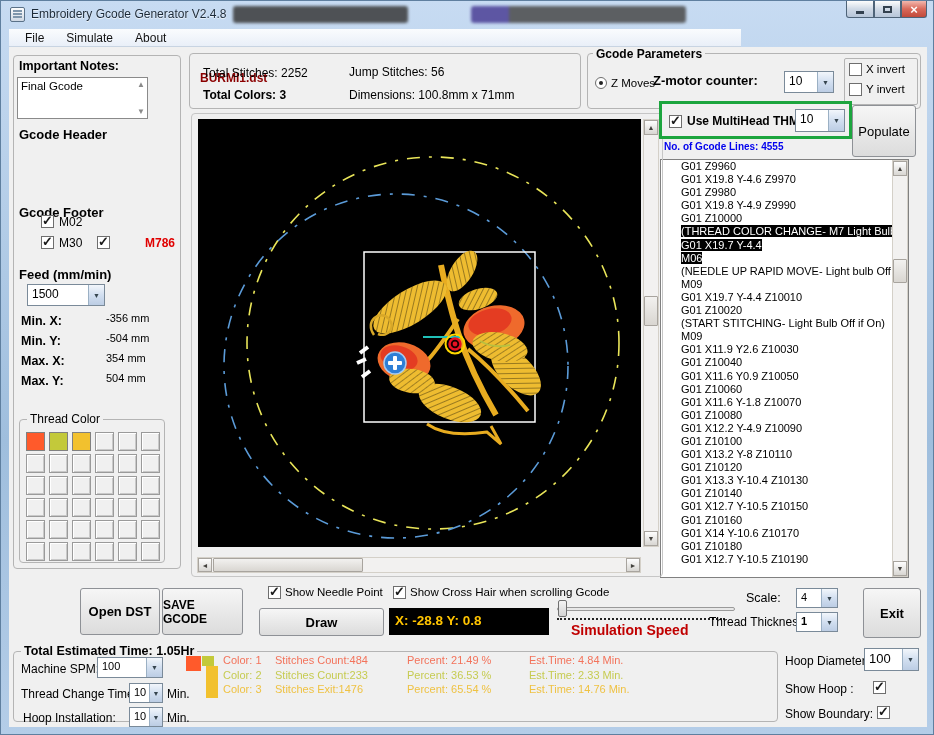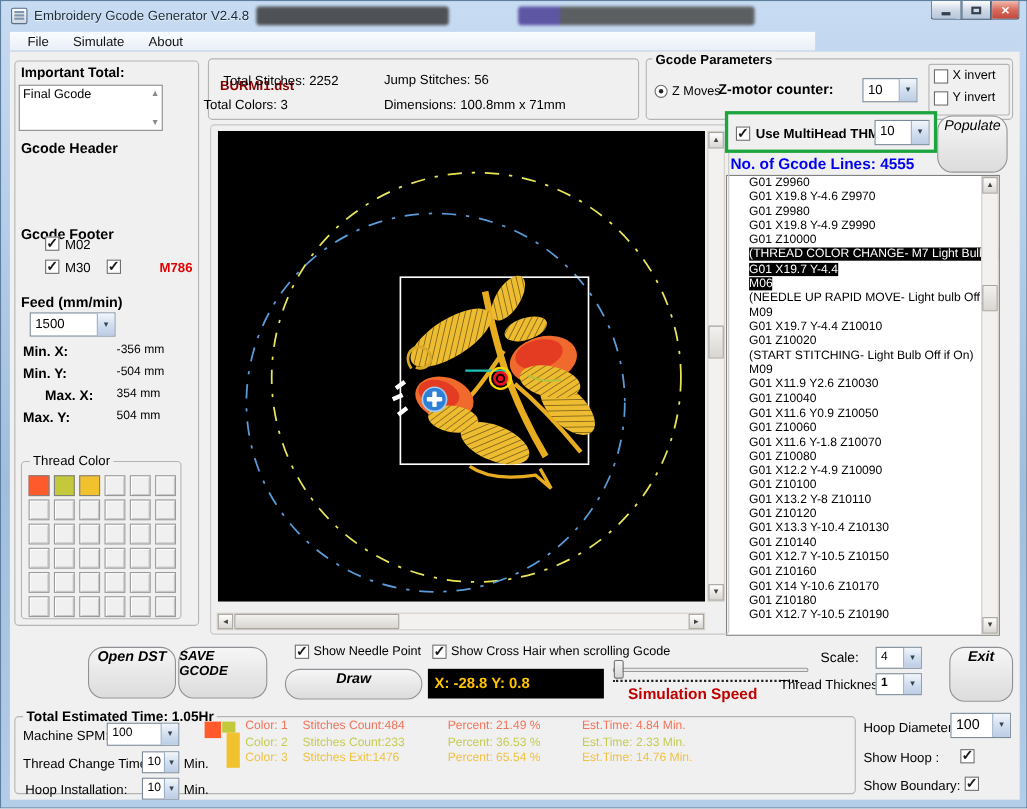--- a/index.html
+++ b/index.html
@@ -38,21 +38,21 @@
   
   .cb{position:absolute;width:13px;height:13px;background:#fff;border:1px solid #6e6e6e;}
   .cb.checked::after{content:"\2713";position:absolute;left:0px;top:-3px;font-size:13px;font-weight:bold;color:#1a1a1a;}
   .radio{position:absolute;width:12px;height:12px;border-radius:50%;background:#fff;border:1px solid #6e6e6e;}
   .radio.sel::after{content:"";position:absolute;left:3px;top:3px;width:4px;height:4px;border-radius:50%;background:#222;}
   .combo{position:absolute;background:#fff;border:1px solid #7a8a99;display:flex;}
   .combo-val{flex:1;font-size:12px;padding:2px 0 0 4px;color:#000;overflow:hidden;white-space:nowrap;}
   .combo-btn{width:16px;background:linear-gradient(#f2f6fb,#d2dff0 50%,#bccde4);border-left:1px solid #9bb0c4;
              display:flex;align-items:center;justify-content:center;font-size:7px;color:#36454f;}
   .btn{position:absolute;background:linear-gradient(#f6f6f6,#eaeaea 45%,#dcdcdc);border:1px solid #8e9196;
-       border-radius:14px;display:flex;justify-content:center;font-weight:bold;color:#000;font-style:italic;}
+       border-radius:3px;display:flex;align-items:center;justify-content:center;font-weight:bold;color:#000;}
   
   .sb-track{position:absolute;background:#f2f1f0;border:1px solid #d4d0c8;}
   .sb-arrow{position:absolute;background:linear-gradient(#fefefe,#d8d6d2);border:1px solid #a8a49e;
             display:flex;align-items:center;justify-content:center;font-size:7px;color:#44423e;}
   .sb-thumb{position:absolute;background:linear-gradient(#f2f1ef,#d9d6d1);border:1px solid #a8a49e;border-radius:1px;}
   
   #gcode-list{left:659px;top:158px;width:249px;height:419px;background:#fff;border:1px solid #808080;overflow:hidden;}
   .grow{height:13.1px;line-height:13px;font-size:11px;white-space:nowrap;padding-left:20px;color:#000;}
   .grow span.sel{background:#000;color:#fff;}
   
@@ -90,21 +90,21 @@
 
   <div class="abs" id="menubar">
       <div class="menu-item">File</div>
       <div class="menu-item">Simulate</div>
       <div class="menu-item">About</div>
     </div>
 
   <div class="abs" id="content"></div>
 
   <div class="abs groupbox" style="left:12px;top:54px;width:168px;height:514px;"></div>
-  <div class="abs blabel" style="left:18px;top:58px;font-size:12.5px;">Important Total:</div>
+  <div class="abs blabel" style="left:18px;top:58px;font-size:12.5px;">Important Notes:</div>
   <div class="abs" style="left:16px;top:76px;width:131px;height:42px;background:#fff;border:1px solid #8a8a8a;">
     <span style="position:absolute;left:3px;top:2px;font-size:11.5px;">Final Gcode</span>
     <span class="note-arrow" style="top:2px;">▲</span>
     <span class="note-arrow" style="bottom:2px;">▼</span>
   </div>
   <div class="abs blabel" style="left:18px;top:126px;">Gcode Header</div>
   <div class="abs blabel" style="left:18px;top:204px;">Gcode Footer</div>
   <div class="abs" id="footer-checks" style="left:18px;top:214px;width:150px;height:42px;">
       <div style="position: absolute; left: 22px; top: 0px; height: 16px;">
         <span class="cb checked" style="left: 0px; top: 0px;"></span>
@@ -120,21 +120,21 @@
       </div>
     </div>
   <div class="abs blabel" style="left:18px;top:266px;">Feed (mm/min)</div>
   <div class="combo" style="left:26px;top:283px;width:78px;height:22px;">
     <span class="combo-val">1500</span>
     <span class="combo-btn">▼</span>
   </div>
   <div class="abs" id="extents" style="left:20px;top:310px;width:150px;height:80px;">
       <div style="position: absolute; left: 0px; top: 0px; width: 150px;"><span style="font-weight:bold;font-size:12.5px;">Min. X:</span><span style="position:absolute;left:85px;top:1px;font-size:11px;">-356 mm</span></div>
       <div style="position: absolute; left: 0px; top: 20px; width: 150px;"><span style="font-weight:bold;font-size:12.5px;">Min. Y:</span><span style="position:absolute;left:85px;top:1px;font-size:11px;">-504 mm</span></div>
-      <div style="position: absolute; left: 0px; top: 40px; width: 150px;"><span style="font-weight:bold;font-size:12.5px;margin-left:20px;">Max. X:</span><span style="position:absolute;left:85px;top:1px;font-size:11px;">354 mm</span></div>
+      <div style="position: absolute; left: 0px; top: 40px; width: 150px;"><span style="font-weight:bold;font-size:12.5px;">Max. X:</span><span style="position:absolute;left:85px;top:1px;font-size:11px;">354 mm</span></div>
       <div style="position: absolute; left: 0px; top: 60px; width: 150px;"><span style="font-weight:bold;font-size:12.5px;">Max. Y:</span><span style="position:absolute;left:85px;top:1px;font-size:11px;">504 mm</span></div>
     </div>
   <div class="abs groupbox" style="left:18px;top:418px;width:146px;height:144px;"></div>
   <div class="grouplabel" style="left:26px;top:411px;font-weight:normal;font-size:12px;">Thread Color</div>
   <div class="abs" id="thread-grid" style="left:25px;top:431px;width:138px;height:130px;">
       <div class="tcell" style="left: 0px; top: 0px; background: rgb(255, 90, 43); box-shadow: none; border-color: rgb(128, 128, 128);"></div>
       <div class="tcell" style="left: 23px; top: 0px; background: rgb(195, 201, 58); box-shadow: none; border-color: rgb(128, 128, 128);"></div>
       <div class="tcell" style="left: 46px; top: 0px; background: rgb(242, 193, 46); box-shadow: none; border-color: rgb(128, 128, 128);"></div>
       <div class="tcell" style="left: 69px; top: 0px;"></div>
       <div class="tcell" style="left: 92px; top: 0px;"></div>
@@ -168,21 +168,21 @@
       <div class="tcell" style="left: 46px; top: 110px;"></div>
       <div class="tcell" style="left: 69px; top: 110px;"></div>
       <div class="tcell" style="left: 92px; top: 110px;"></div>
       <div class="tcell" style="left: 115px; top: 110px;"></div>
     </div>
 
   <div class="abs groupbox" style="left:188px;top:52px;width:392px;height:56px;"></div>
   <div class="grouplabel" style="left:196px;top:46px;color:#8b0000;margin-top:24px;">BURMI1.dst</div>
   <div class="abs slabel" style="left:202px;top:65px;font-size:12px;"><span>Total Stitches:</span>&nbsp;<span>2252</span></div>
   <div class="abs slabel" style="left:348px;top:64px;font-size:12px;"><span>Jump Stitches:</span>&nbsp;<span>56</span></div>
-  <div class="abs slabel" style="left:184px;top:87px;font-size:12px;">Total Colors: 3</div>
+  <div class="abs slabel" style="left:202px;top:87px;font-size:12px;font-weight:bold;">Total Colors: 3</div>
   <div class="abs slabel" style="left:348px;top:87px;font-size:12px;">Dimensions: 100.8mm x 71mm</div>
 
   <div class="abs groupbox" style="left:586px;top:52px;width:334px;height:56px;"></div>
   <div class="grouplabel" style="left:592px;top:46px;">Gcode Parameters</div>
   <div class="radio sel" style="left:594px;top:76px;"></div>
   <div class="abs slabel" style="left:610px;top:76px;">Z Moves</div>
   <div class="abs blabel" style="left:652px;top:72px;">Z-motor counter:</div>
   <div class="combo" style="left:783px;top:70px;width:50px;height:22px;">
     <span class="combo-val">10</span>
     <span class="combo-btn">▼</span>
@@ -197,21 +197,21 @@
     <div class="cb checked" style="left:7px;top:11px;"></div>
     <div class="abs" style="left:25px;top:10px;font-weight:bold;font-size:12px;white-space:nowrap;">Use MultiHead THM:</div>
     <div class="combo" style="left:133px;top:5px;width:50px;height:23px;">
       <span class="combo-val">10</span>
       <span class="combo-btn">▼</span>
     </div>
   </div>
   <div class="btn" style="left:851px;top:104px;width:64px;height:52px;font-weight:normal;font-size:13px;">
       <span>Populate</span>
     </div>
-  <div class="abs" style="left:663px;top:140px;font-weight:bold;font-size:14px;color:#0000ee;white-space:nowrap;">No. of Gcode Lines: 4555</div>
+  <div class="abs" style="left:663px;top:140px;font-weight:bold;font-size:10px;color:#0000ee;white-space:nowrap;">No. of Gcode Lines: 4555</div>
 
   <div class="abs" id="gcode-list">
     <div id="gcode-rows">
         <div class="grow"><span>G01 Z9960</span></div>
         <div class="grow"><span>G01 X19.8 Y-4.6 Z9970</span></div>
         <div class="grow"><span>G01 Z9980</span></div>
         <div class="grow"><span>G01 X19.8 Y-4.9 Z9990</span></div>
         <div class="grow"><span>G01 Z10000</span></div>
         <div class="grow"><span class="sel">(THREAD COLOR CHANGE- M7 Light Bulb On)</span></div>
         <div class="grow"><span class="sel">G01 X19.7 Y-4.4</span></div>

